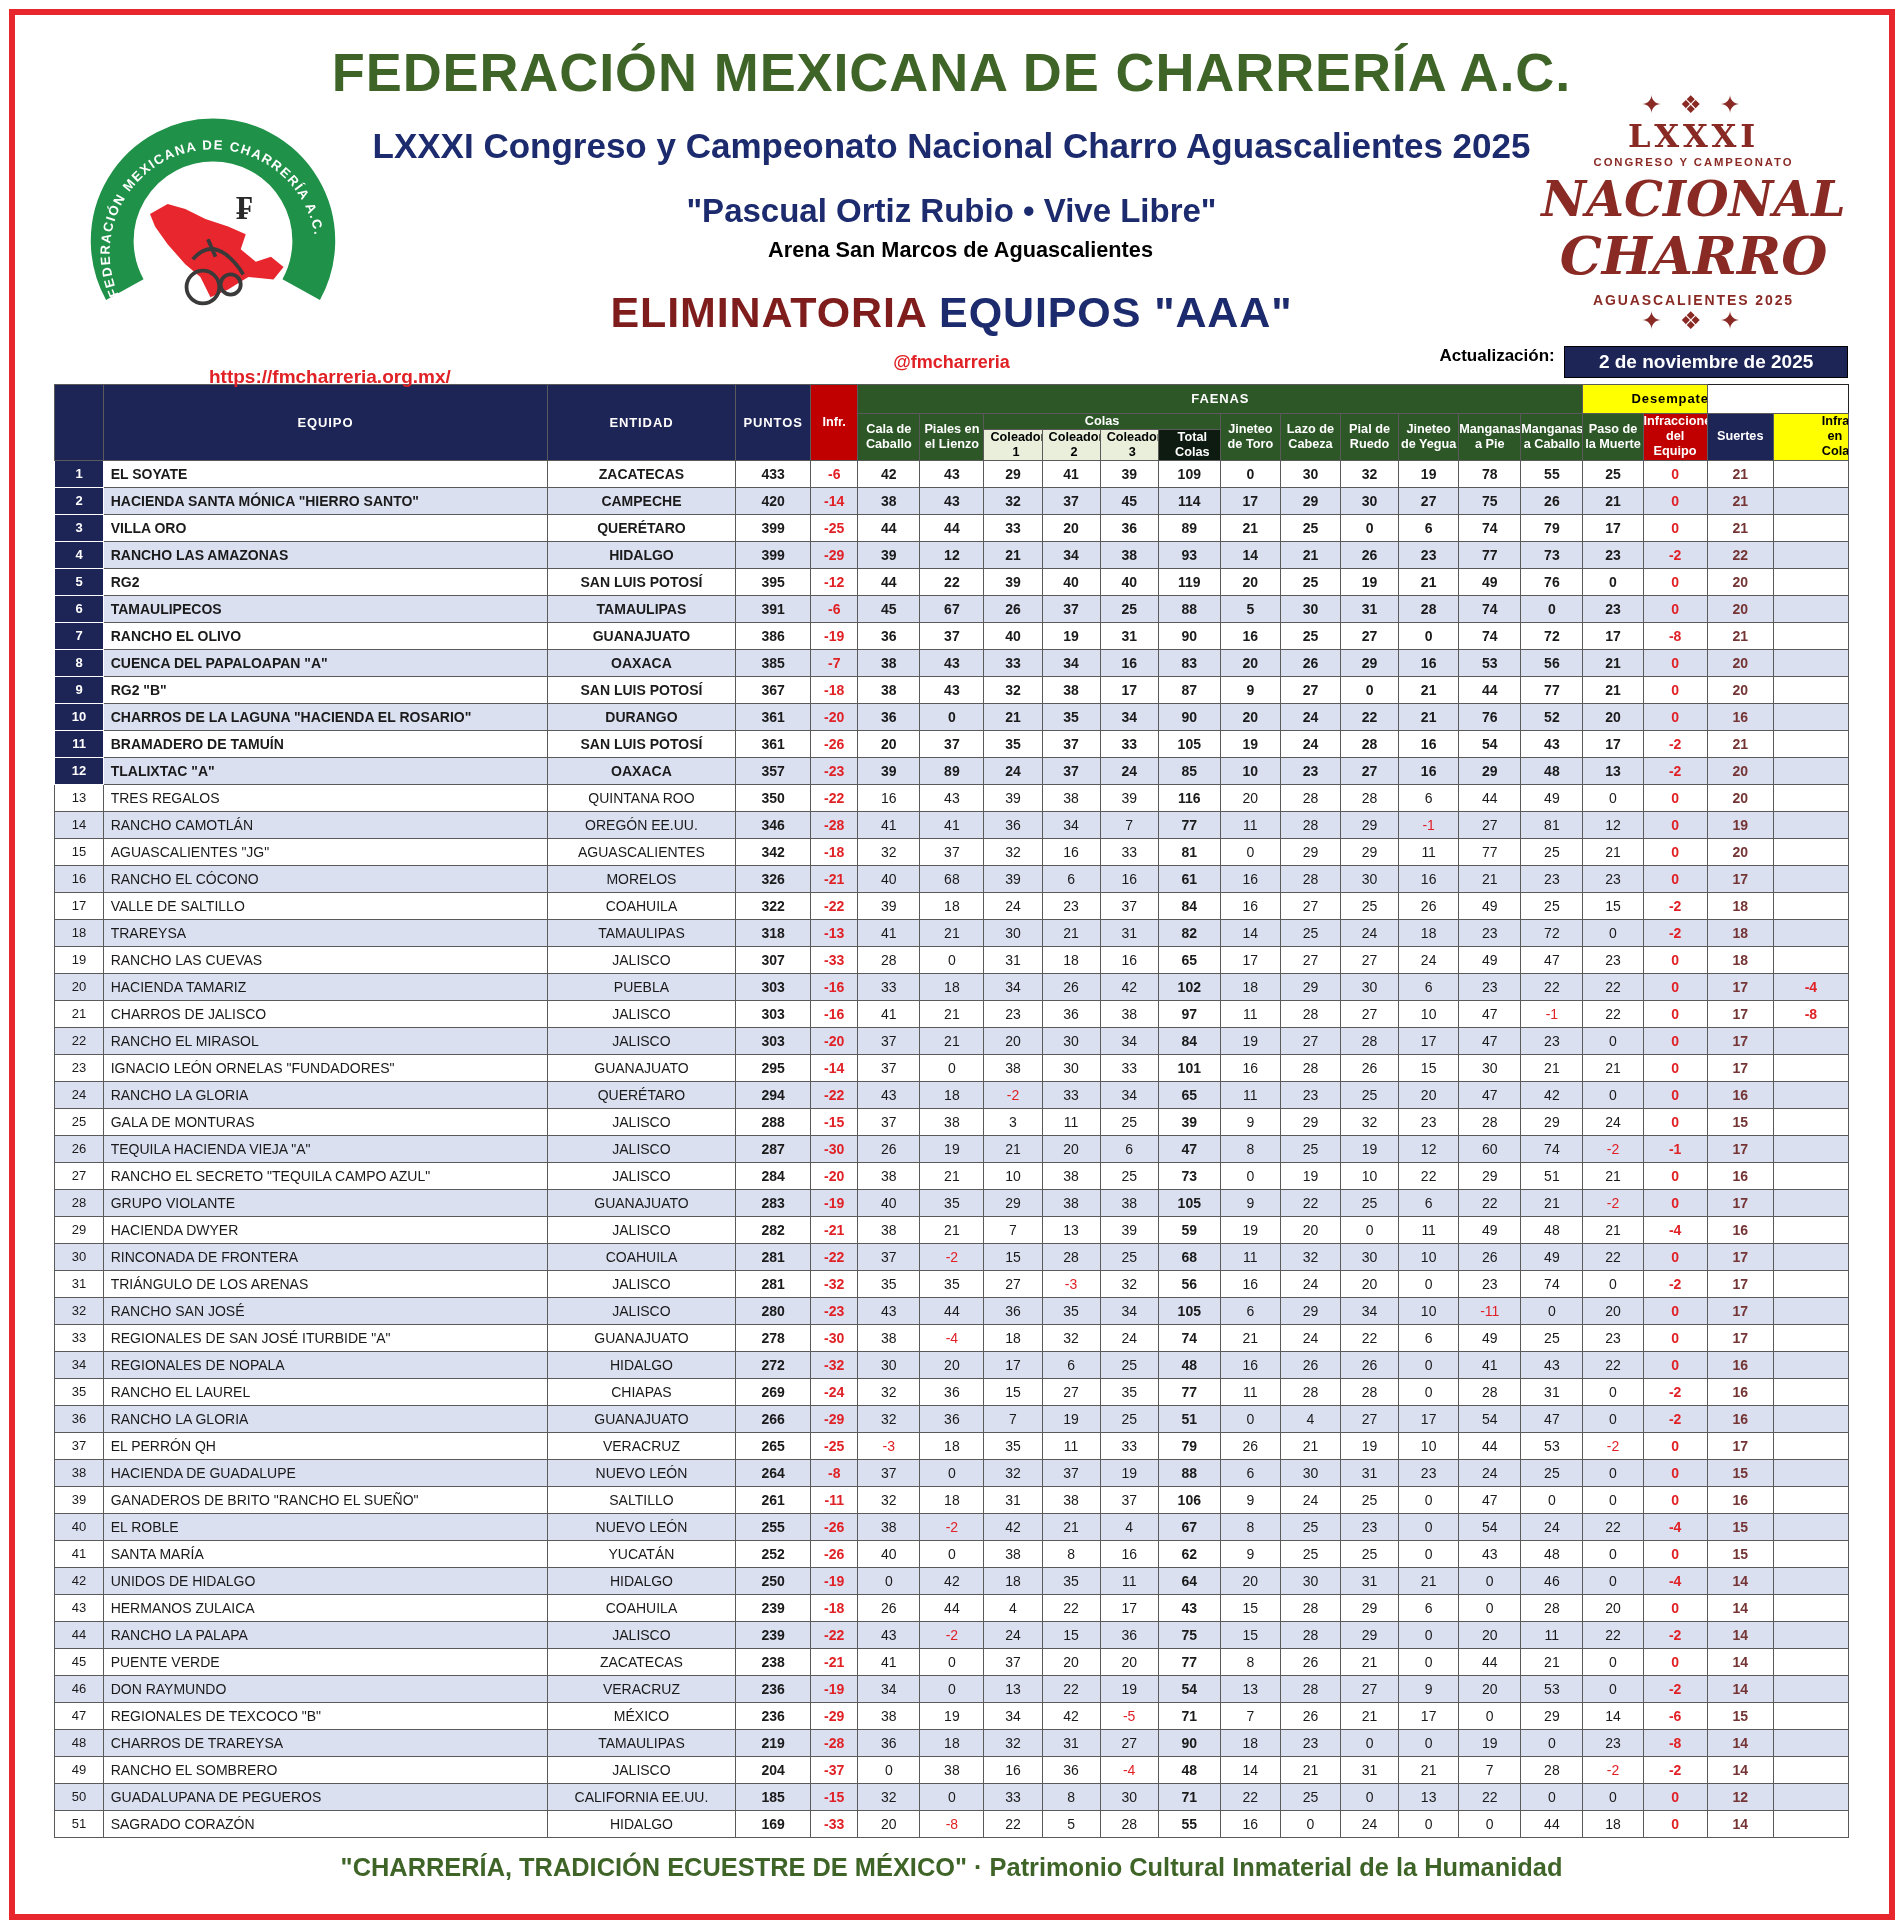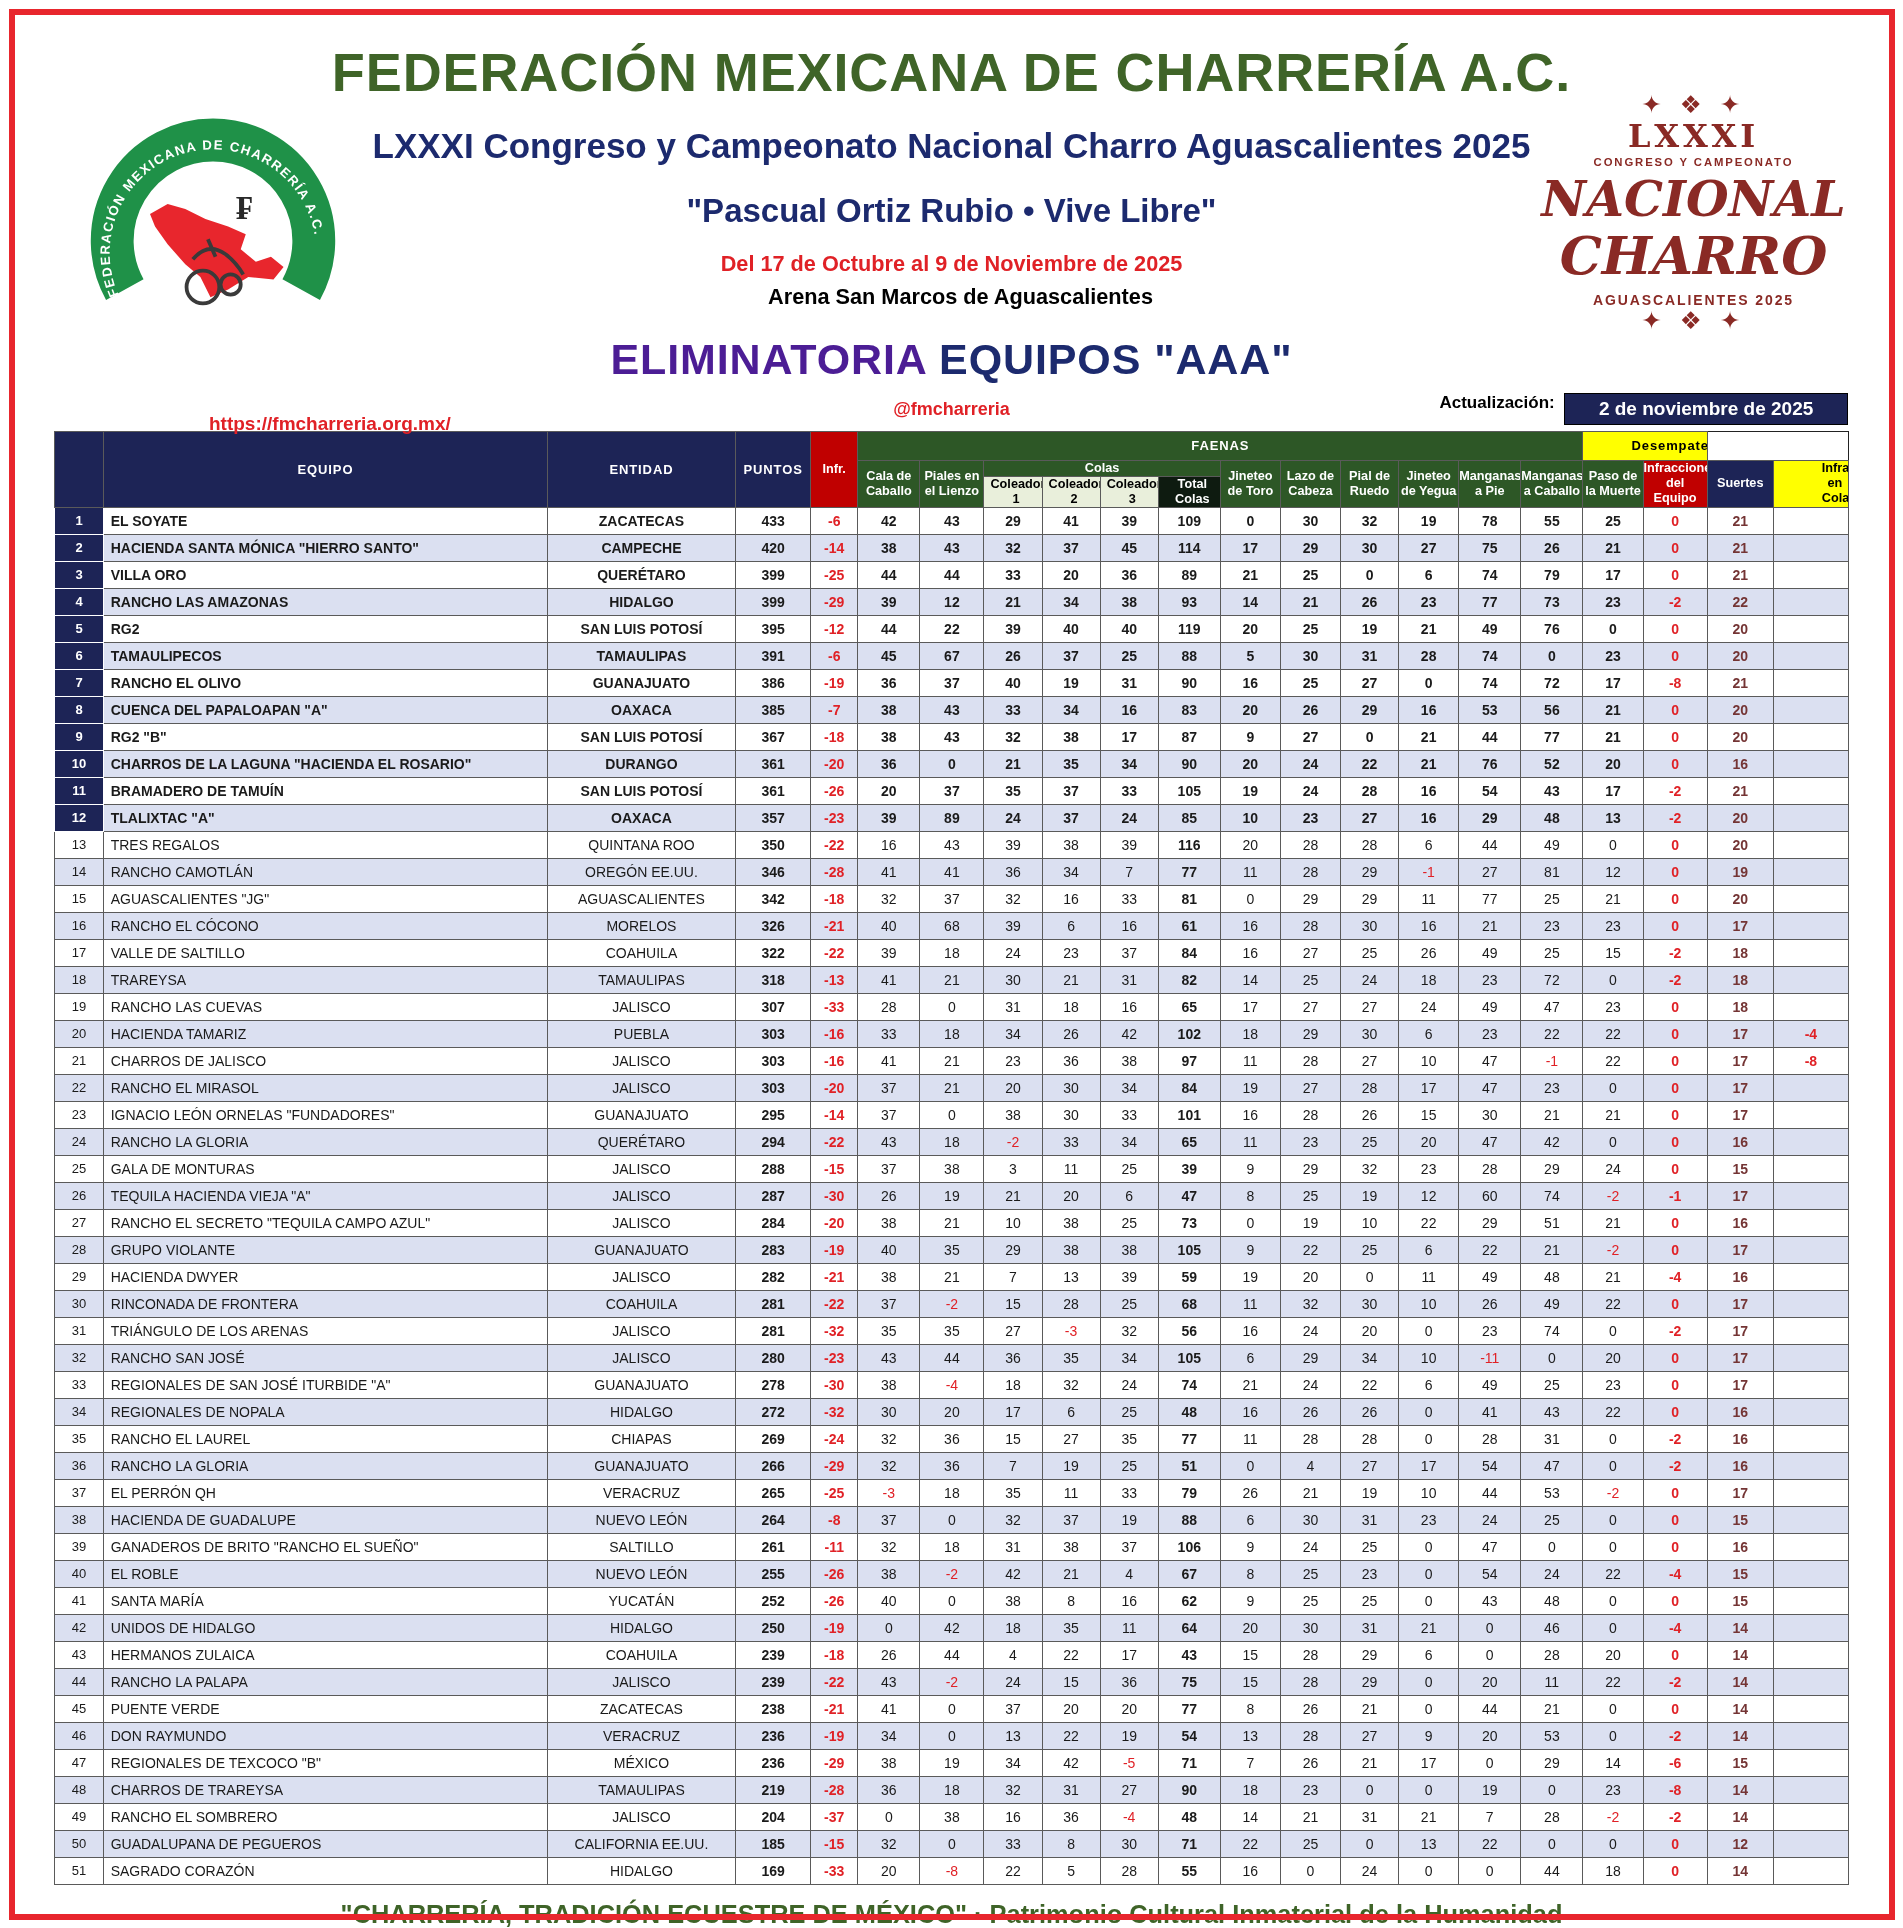--- a/index.html
+++ b/index.html
@@ -8,21 +8,21 @@
   .frame{position:absolute;inset:8.5px;border:6.6px solid #e8262d;pointer-events:none;z-index:50;}
 
   
   .header{padding-top:41px;text-align:center;}
   .fed-title{font-size:54px;font-weight:bold;color:#3f6428;letter-spacing:0.9px;margin:0;}
   .congress{font-size:35px;font-weight:bold;color:#1c2a6e;margin-top:22.6px;}
   .motto{font-size:33px;font-weight:bold;color:#1c2a6e;margin-top:26px;}
   .dates{font-size:21.7px;font-weight:bold;color:#e02126;margin-top:21px;}
   .venue{font-size:21.7px;font-weight:bold;color:#000;margin-top:7.5px;padding-left:18px;}
   .event-title{font-size:43px;font-weight:bold;margin-top:24.5px;letter-spacing:0.9px;}
-  .event-title .black{color:#4c1d95;}
+  .event-title .black{color:#7f1d1d;}
   .event-title .navy{color:#1c2a6e;}
 
   
   .logo-left{position:absolute;left:87px;top:98px;width:252px;height:264px;}
   .logo-right{position:absolute;left:1524px;top:92px;width:339px;text-align:center;color:#8a2a25;line-height:1.05;}
   .lr-orn{font-size:24.5px;letter-spacing:5.6px;}
   .lr-lxxxi{font-family:"DejaVu Serif",serif;font-size:32px;font-weight:bold;letter-spacing:3.8px;margin-top:1.9px;}
   .lr-congreso{font-size:11.3px;font-weight:bold;letter-spacing:1.9px;margin-top:3.8px;}
   .lr-nacional{font-family:"DejaVu Serif",serif;font-style:italic;font-weight:bold;font-size:49px;margin-top:5.6px;}
   .lr-charro{font-family:"DejaVu Serif",serif;font-style:italic;font-weight:bold;font-size:53px;margin-top:1.9px;}
@@ -96,21 +96,20 @@
     <div class="lr-nacional">NACIONAL</div>
     <div class="lr-charro">CHARRO</div>
     <div class="lr-ags">AGUASCALIENTES 2025</div>
     <div class="lr-orn">✦ ❖ ✦</div>
   </div>
 
   <div class="header">
     <h1 class="fed-title">FEDERACIÓN MEXICANA DE CHARRERÍA A.C.</h1>
     <div class="congress">LXXXI Congreso y Campeonato Nacional Charro Aguascalientes 2025</div>
     <div class="motto">"Pascual Ortiz Rubio • Vive Libre"</div>
-    <div class="dates">Del 17 de Octubre al 9 de Noviembre de 2025</div>
     <div class="venue">Arena San Marcos de Aguascalientes</div>
     <div class="event-title">
       <span class="black">ELIMINATORIA </span><span class="navy">EQUIPOS "AAA"</span>
     </div>
   </div>
 
   <div class="meta">
     <span class="url">https://fmcharreria.org.mx/</span>
     <span class="handle">@fmcharreria</span>
     <span class="update">

